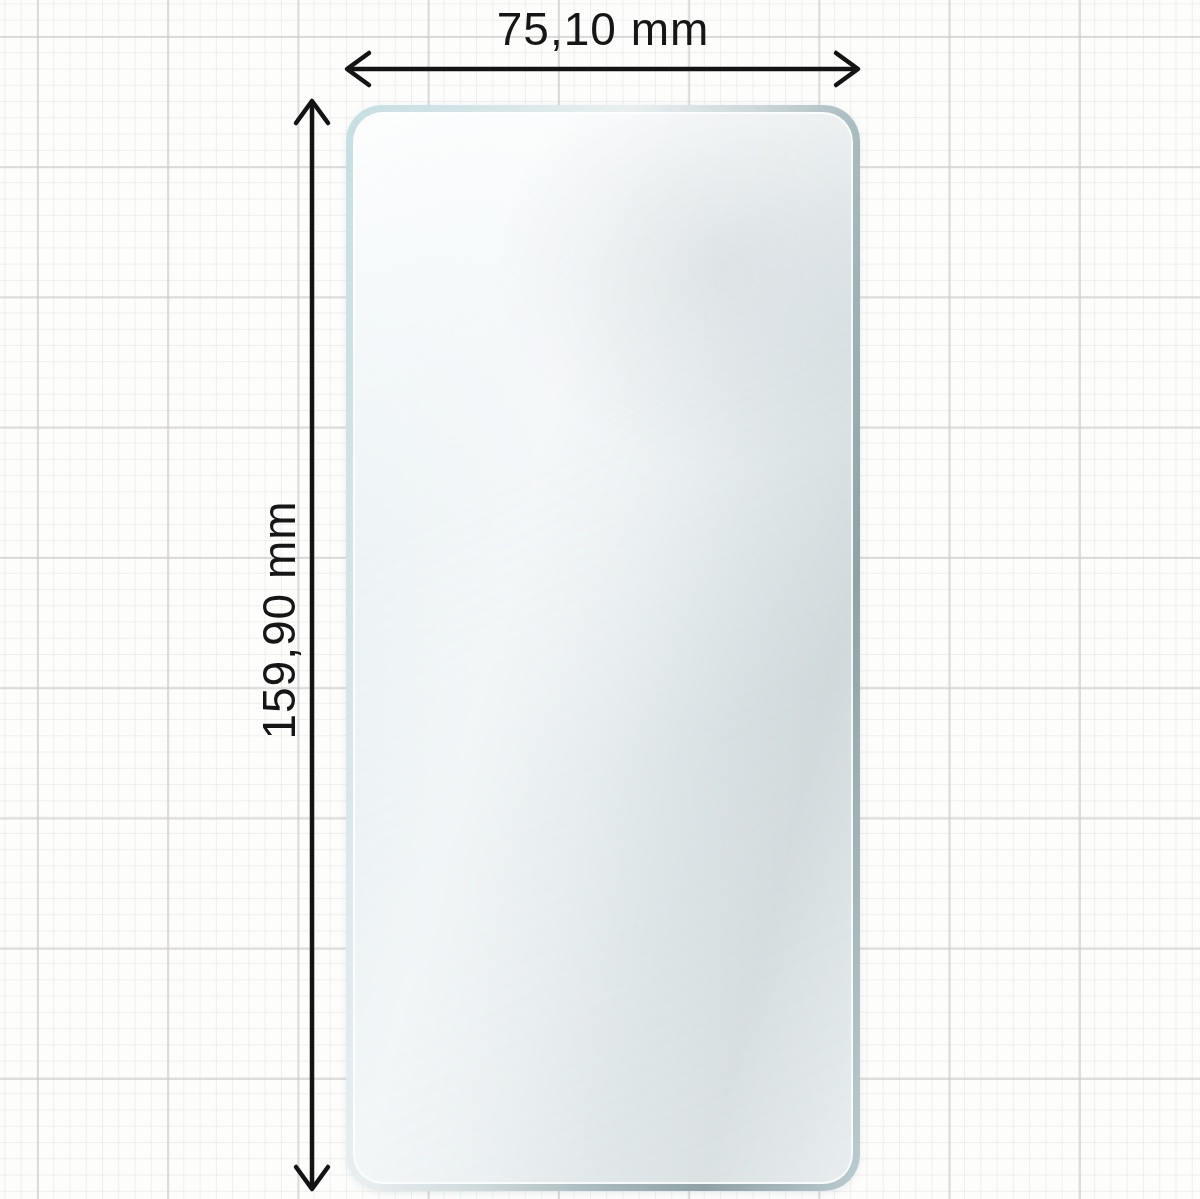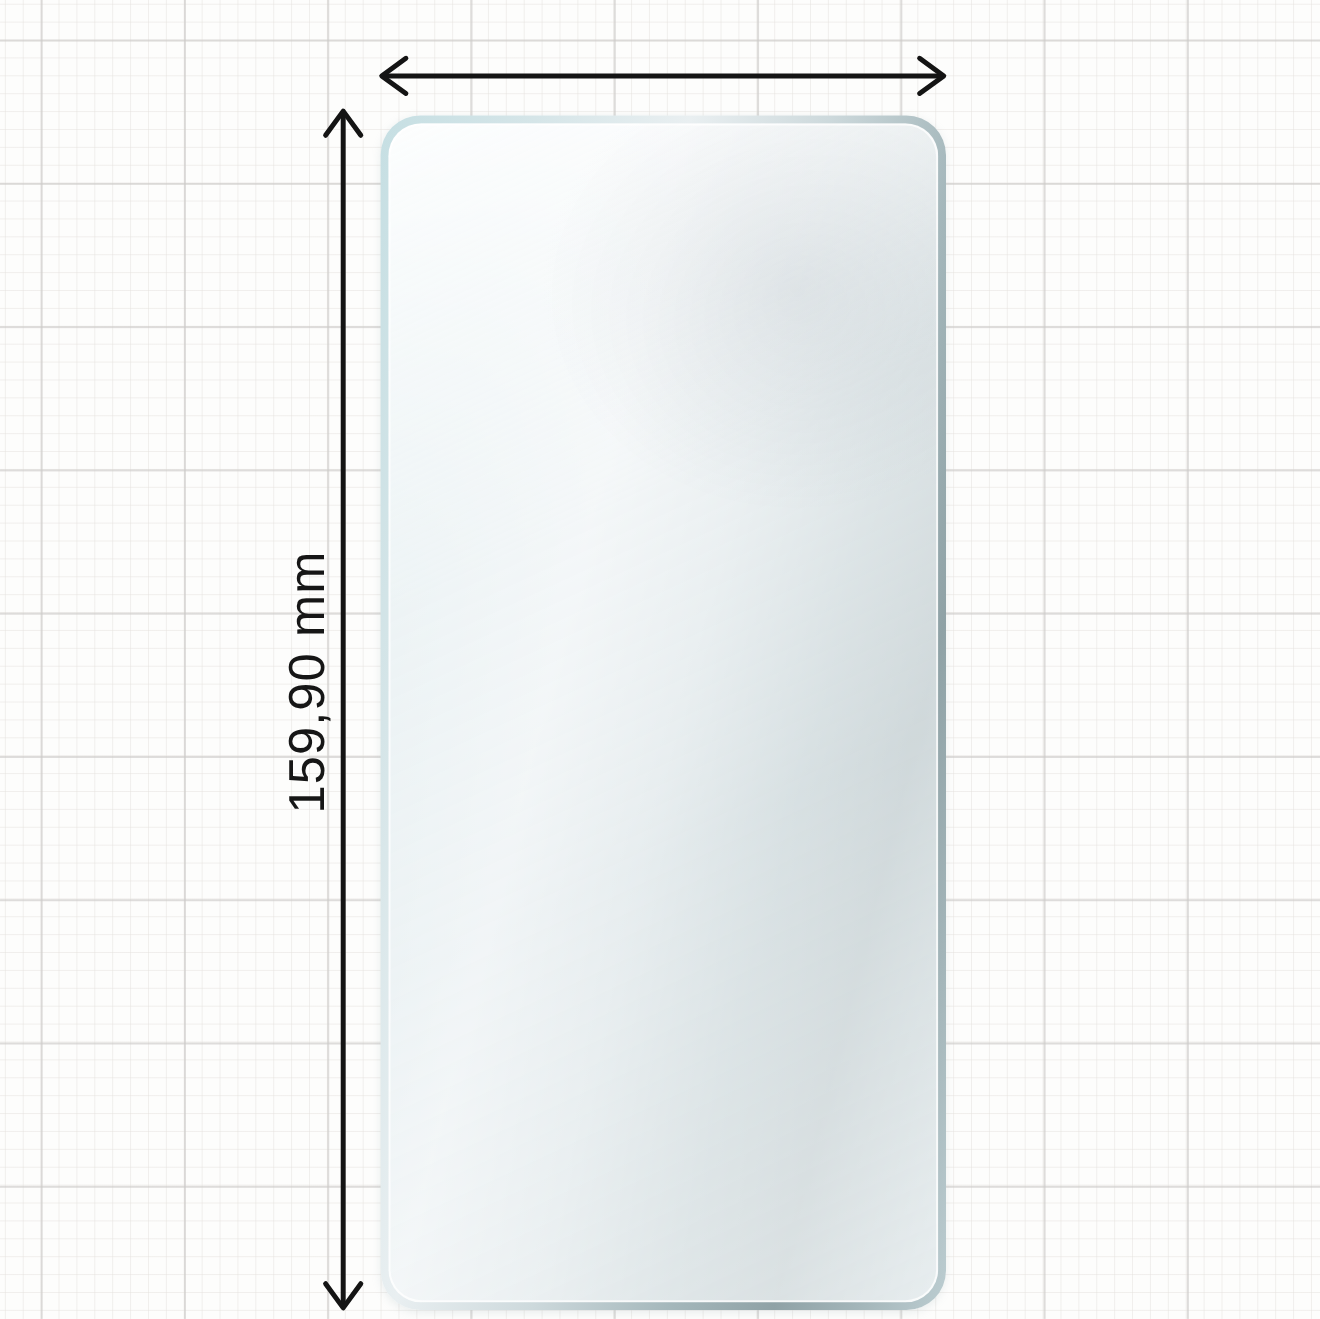--- a/index.html
+++ b/index.html
@@ -111,16 +111,17 @@
       <polyline points="836,53 858,69 836,85"></polyline>
     </g>
 
     <g stroke="#141414" stroke-width="4.5" fill="none" stroke-linecap="round" stroke-linejoin="round">
       <line x1="312" y1="103" x2="312" y2="1187"></line>
       <polyline points="296,123 312,101 328,123"></polyline>
       <polyline points="296,1167 312,1189 328,1167"></polyline>
     </g>
   </svg>
 
+  <div class="dim-label width">75,10 mm</div>
 
   <div class="dim-label height">159,90 mm</div>
 
 </div>
 
 </body></html>

